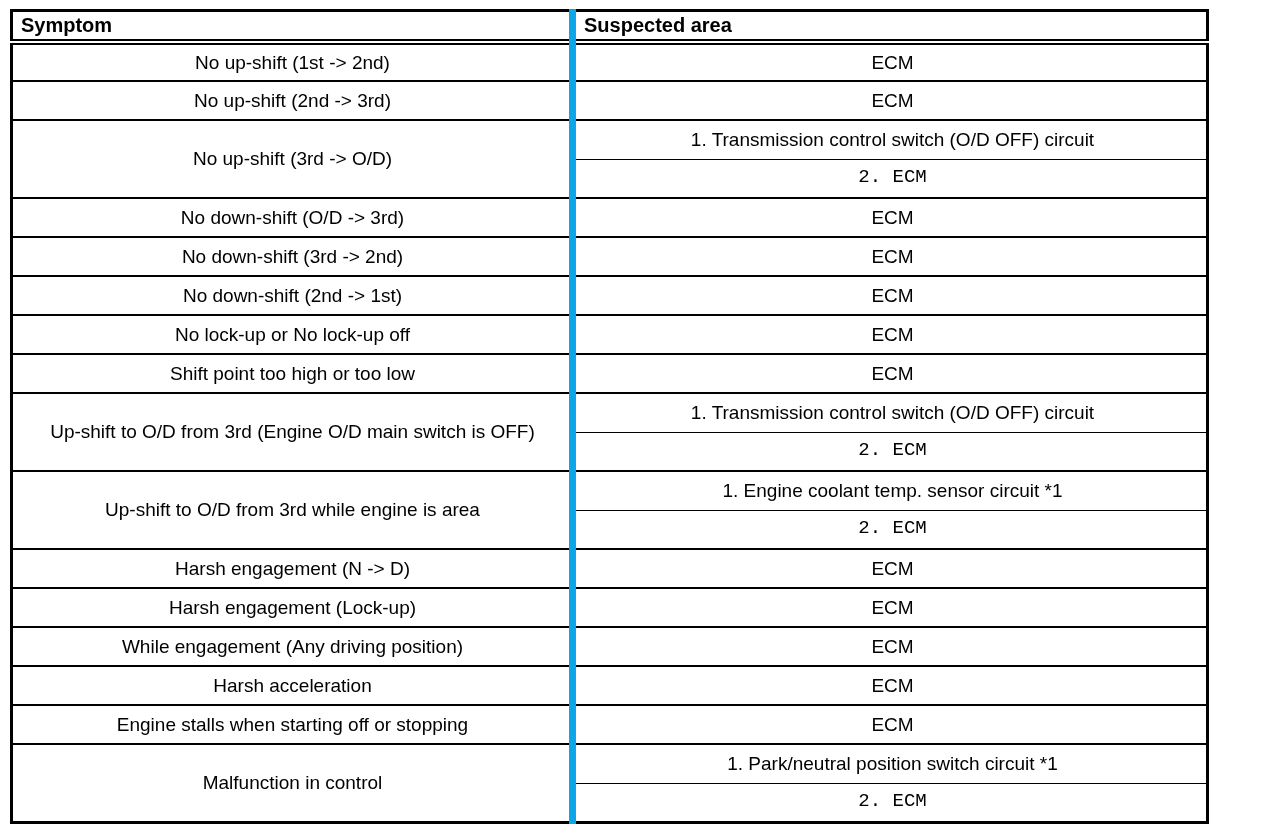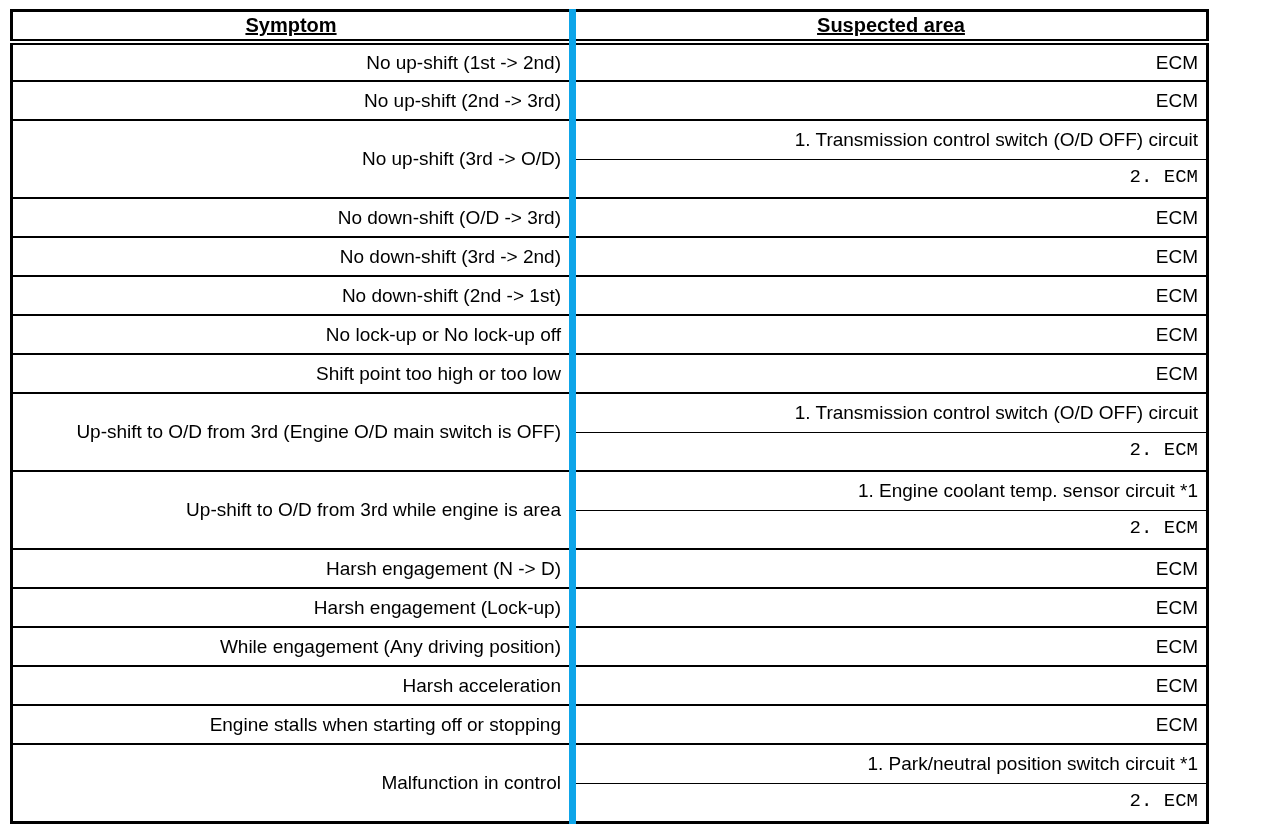--- a/index.html
+++ b/index.html
@@ -30,34 +30,33 @@
   table.symptom-table th,
   table.symptom-table td {
     box-sizing: border-box;
     overflow: hidden;
   }
   th.col-symptom  { width: 561px; }
   th.col-area     { width: 635px; }
   th {
     font-size: 20px;
     font-weight: bold;
-    text-align: center;
+    text-align: left;
     vertical-align: middle;
     height: 19px;
     padding: 2px 8px;
     border-bottom: 6px double #000000;
-    text-decoration: underline;
   }
   th + th,
   td.area-cell {
     border-left: 7px solid #0ea5e9;
   }
   td {
     font-size: 19px;
-    text-align: right;
+    text-align: center;
     vertical-align: middle;
     padding: 2px 8px 2px 11px;
     line-height: 1.25;
   }
   tbody tr { height: 39px; }
   tr.row-major > td { border-top: 2px solid #000000; }
   tr.row-sub   > td { border-top: 1px solid #000000; font-family: Liberation Mono, monospace; }
   tbody tr:first-child > td { border-top: none; }
 </style>
 </head>

